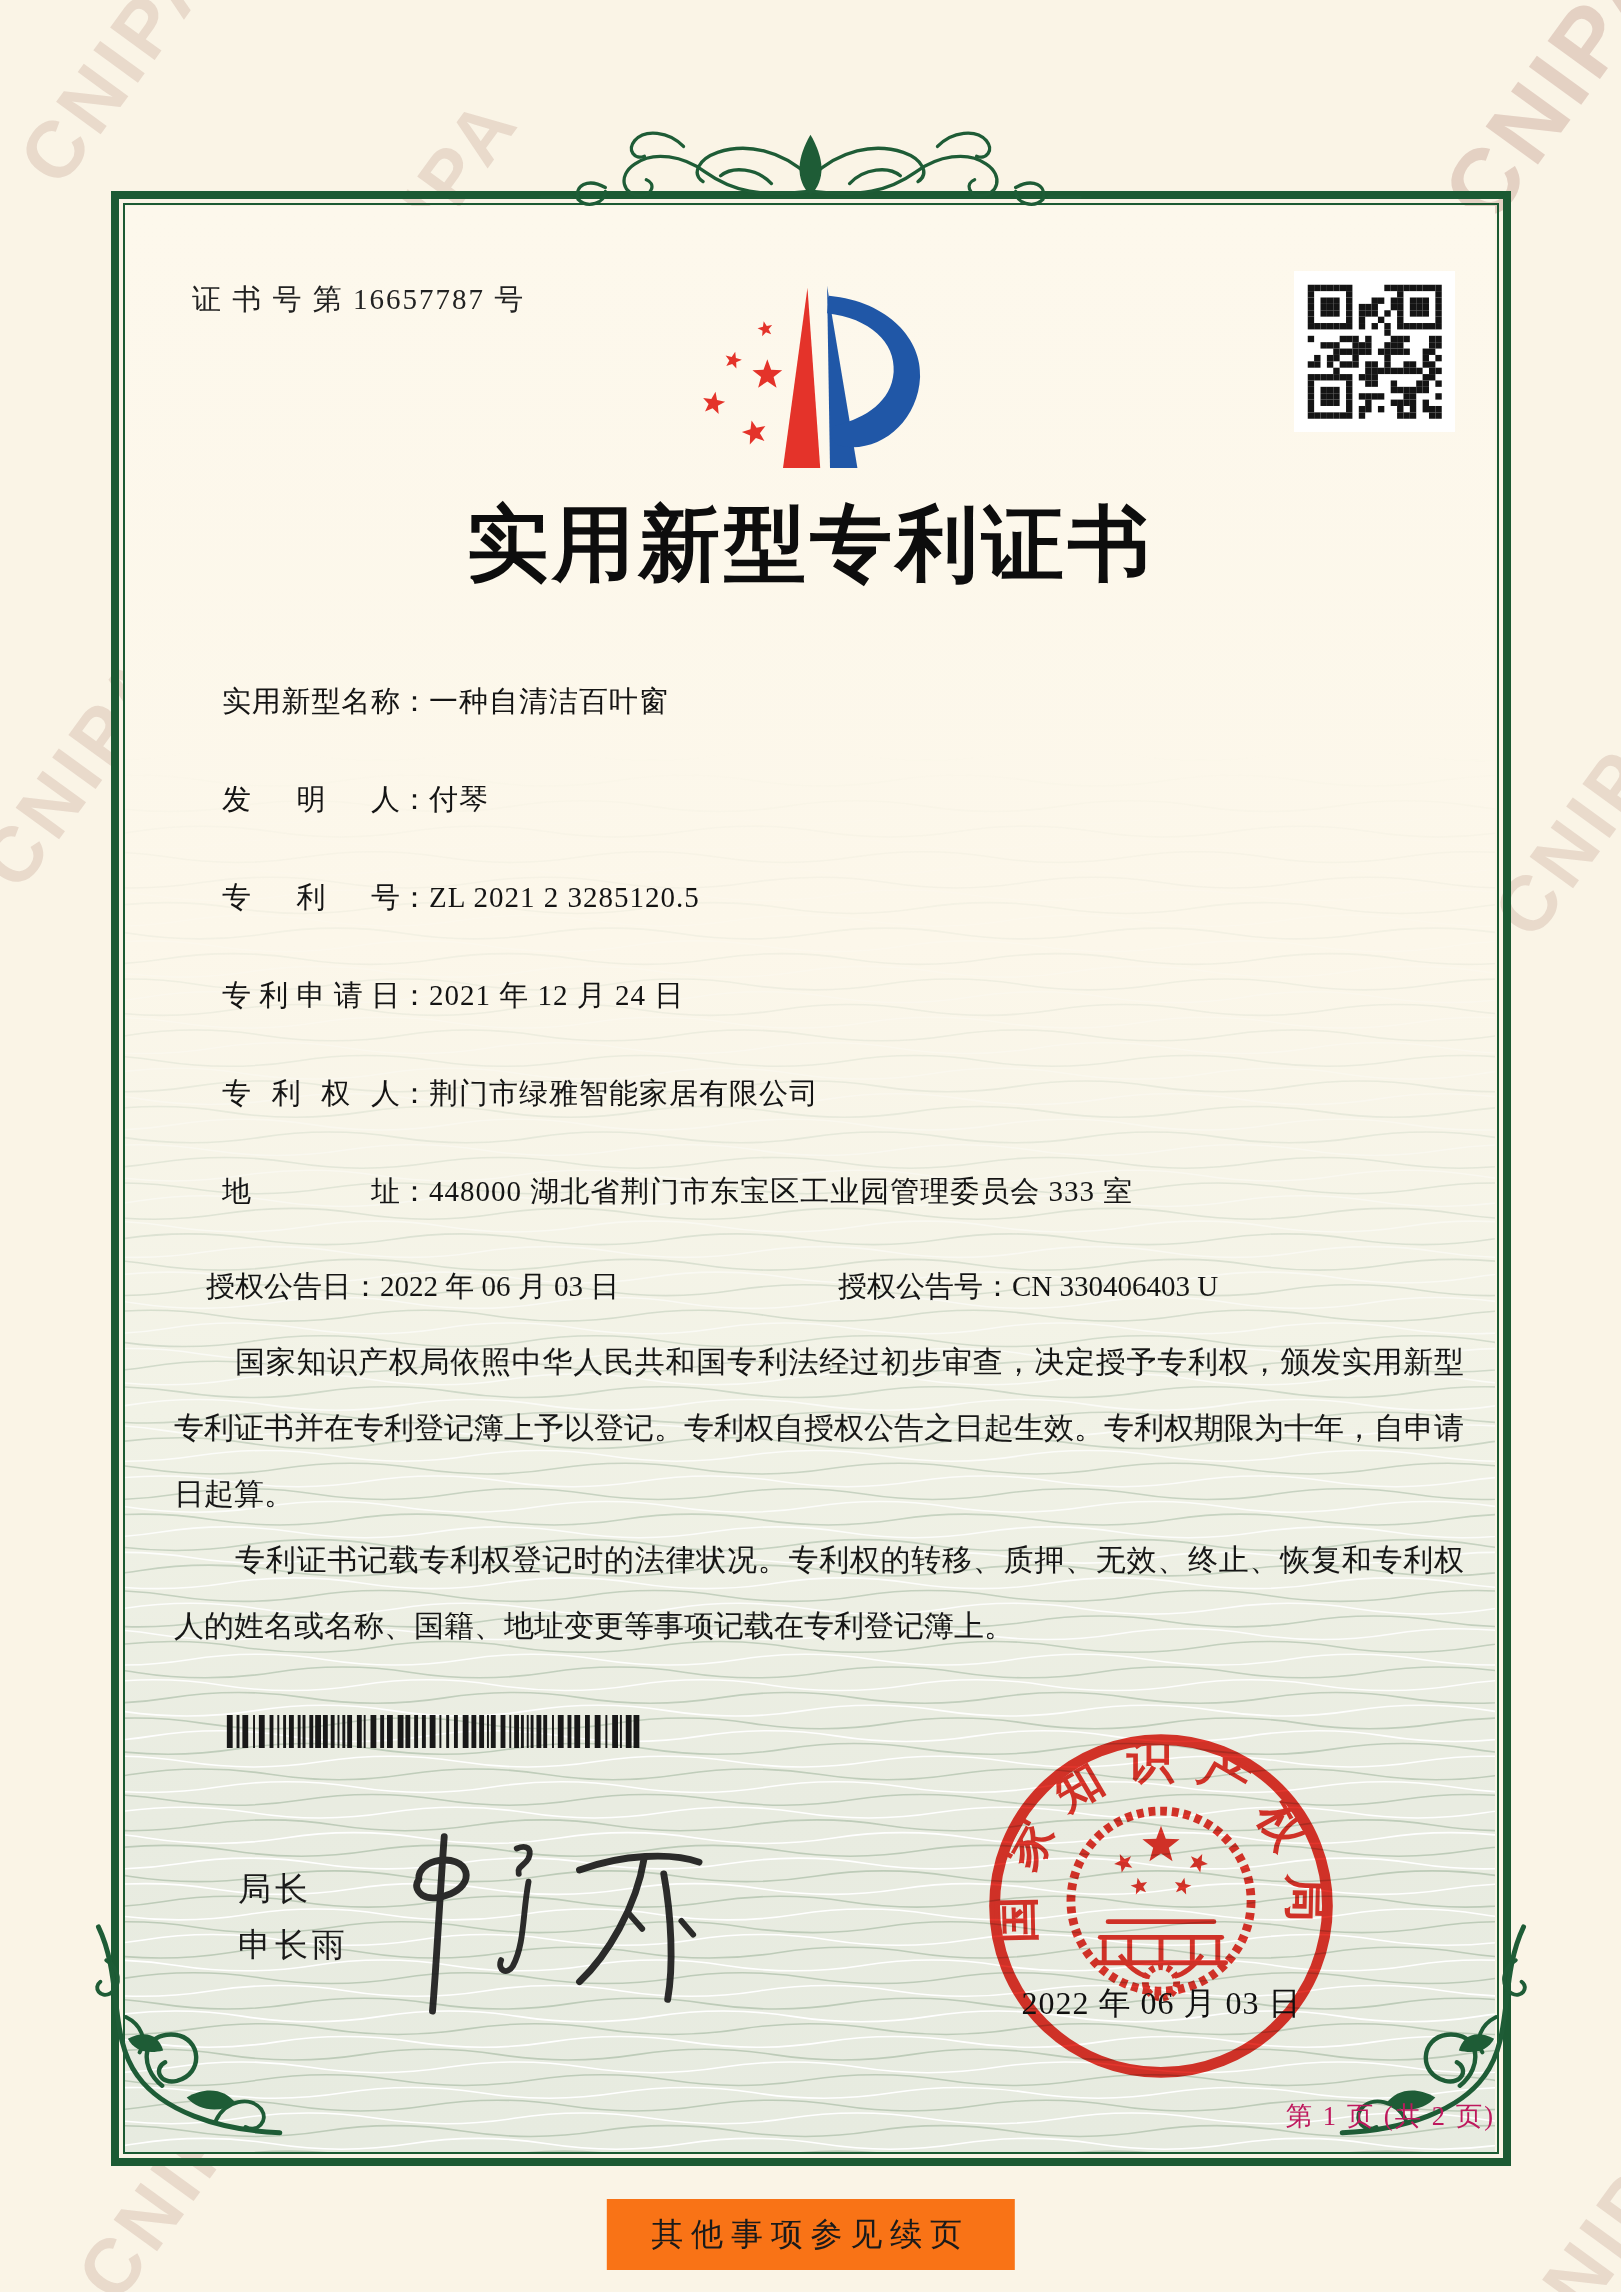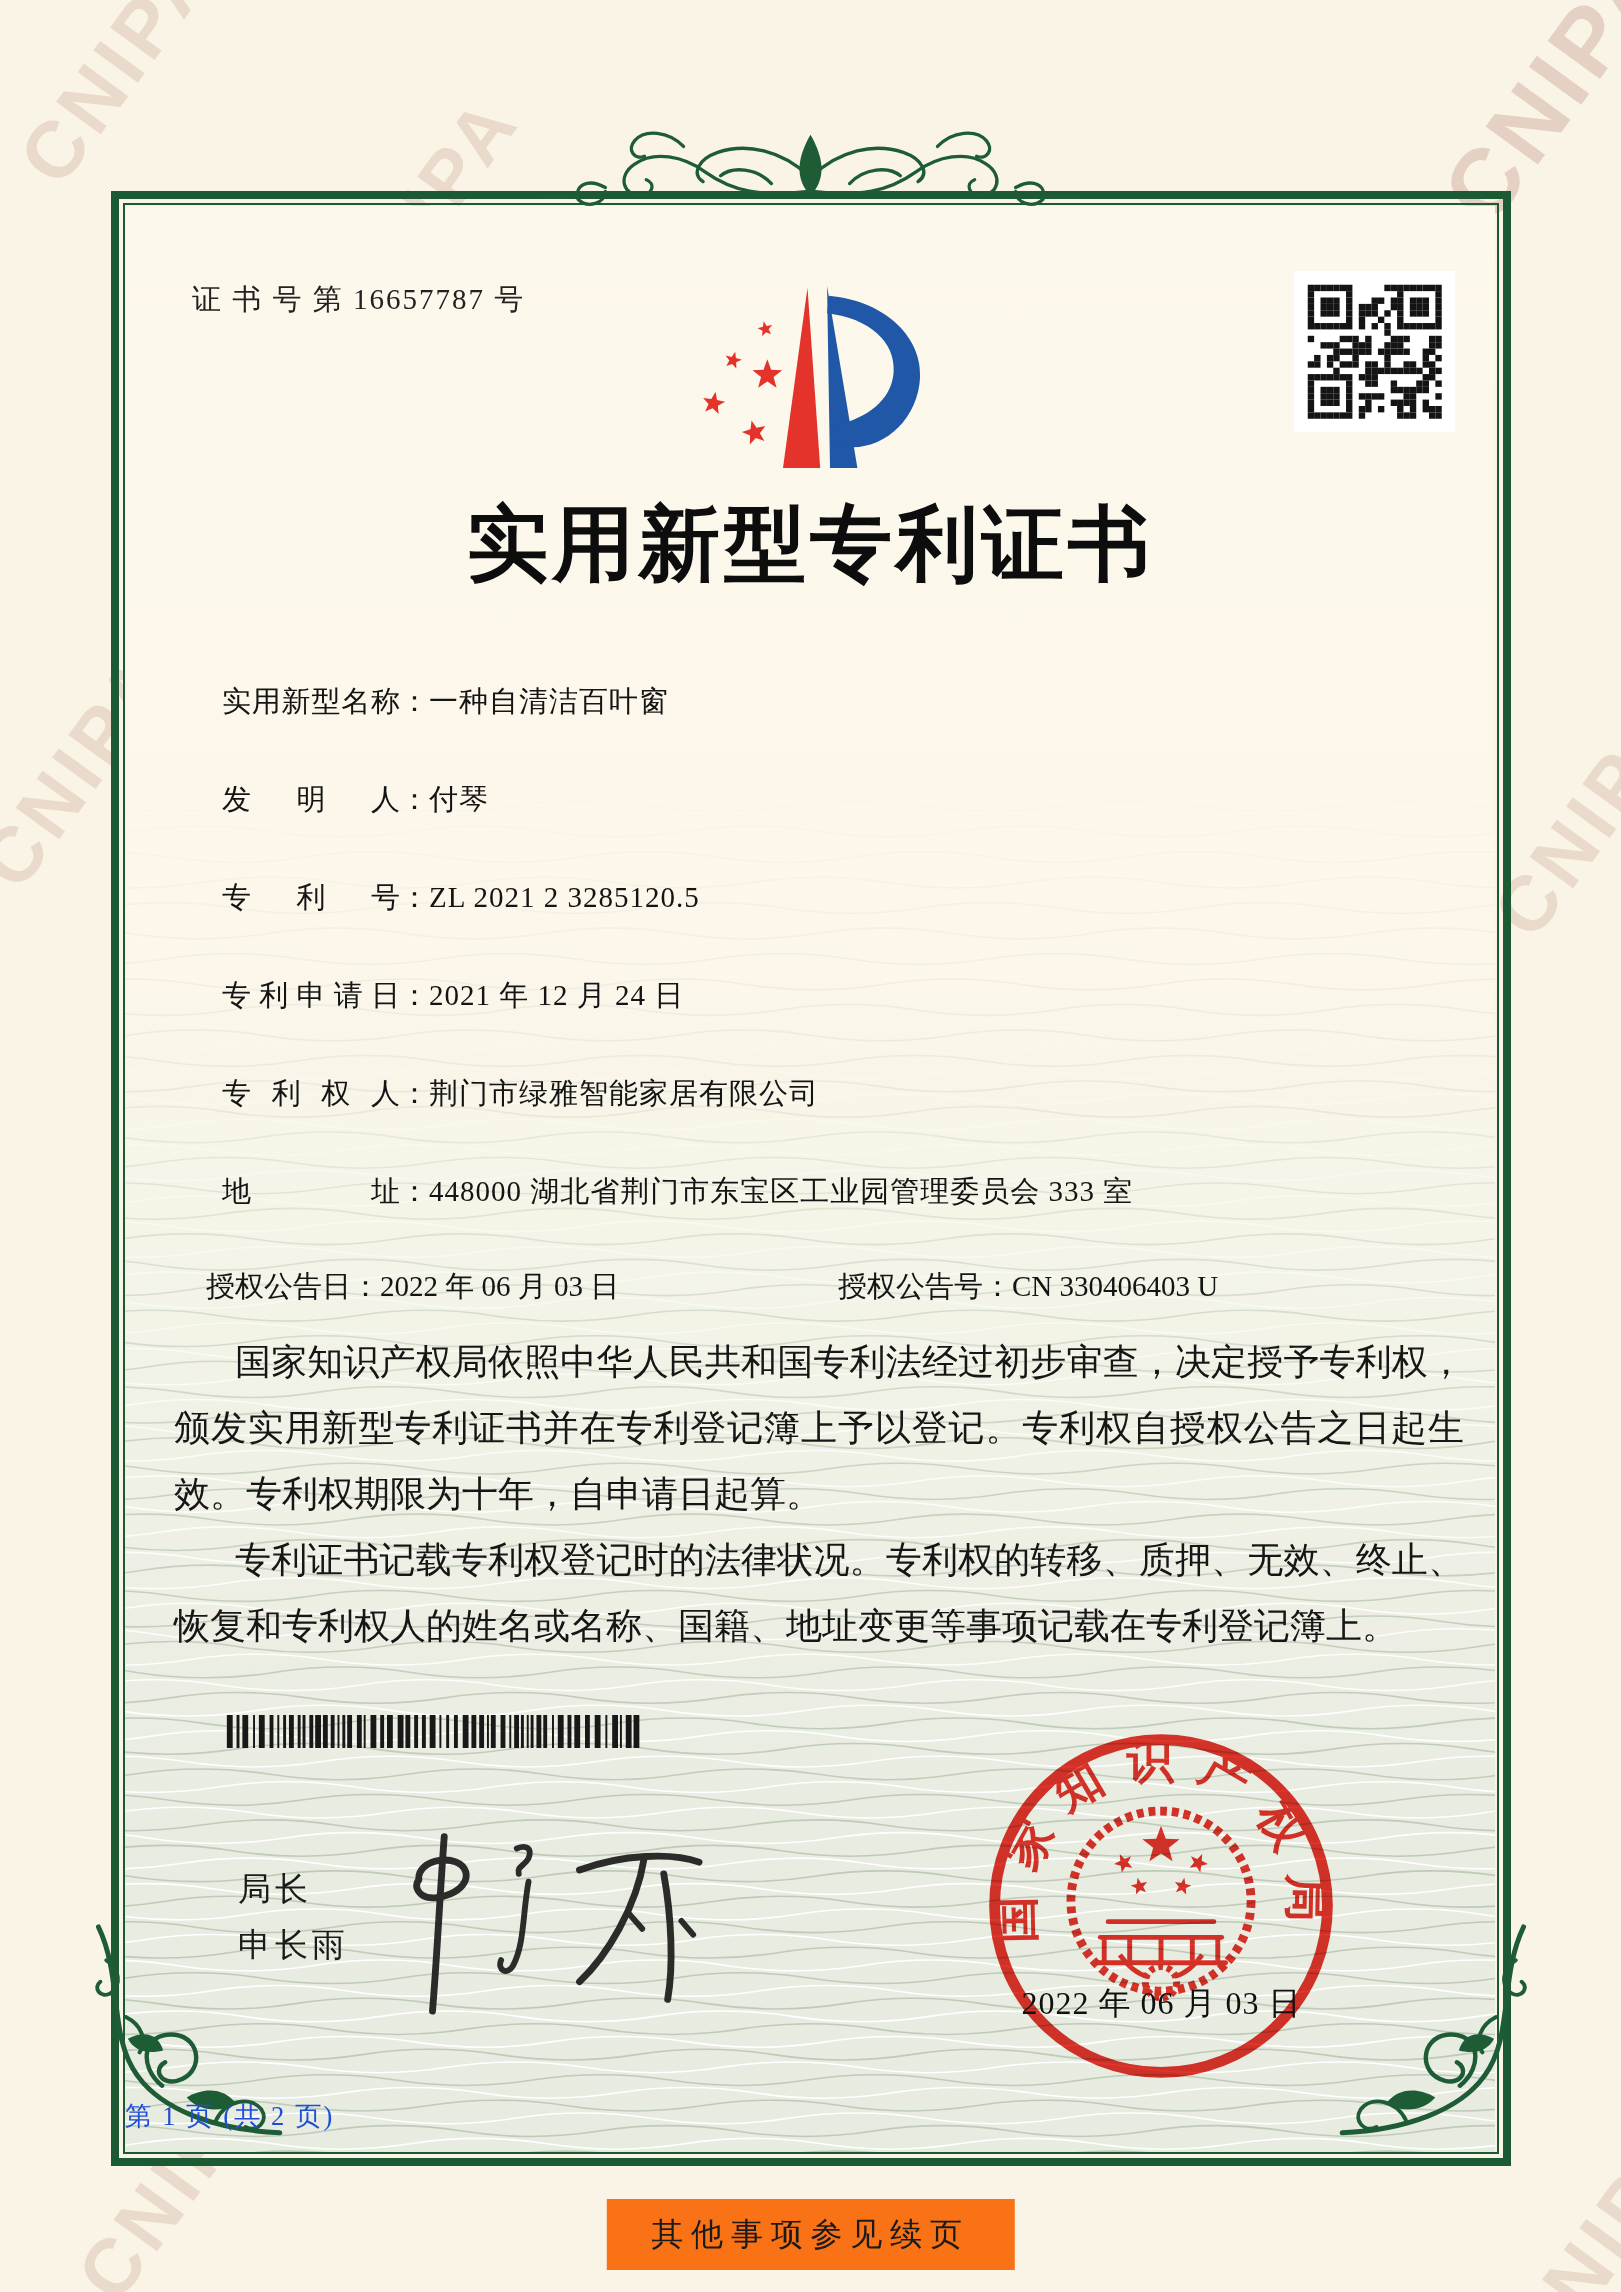--- a/index.html
+++ b/index.html
@@ -80,21 +80,21 @@
   .row-appdate{top:976px;}
   .row-holder{top:1074px;}
   .row-address{top:1172px;}
   .row-grant{position:absolute;top:1267px;left:0;width:1621px;font-size:29px;color:#141414;z-index:4;white-space:nowrap;}
   .grant-date{position:absolute;left:206px;}
   .grant-no{position:absolute;left:838px;}
 
   
   .body-text{
     position:absolute;left:174px;top:1329px;width:1290px;z-index:4;
-    font-size:36px;line-height:66px;color:#161616;text-align:justify;
+    font-size:30px;line-height:66px;color:#161616;text-align:justify;
   }
   .body-text p{margin:0;text-indent:61px;}
 
   
   .barcode{position:absolute;left:225px;top:1715px;z-index:4;}
   .signer-title,.signer-name{
     position:absolute;left:238px;z-index:4;
     font-family:"Liberation Sans","DejaVu Sans",sans-serif;
     font-size:33px;color:#1a1a1a;letter-spacing:3.9px;font-weight:500;
   }
@@ -104,22 +104,22 @@
 
   
   .seal{position:absolute;left:975px;top:1720px;z-index:5;mix-blend-mode:multiply;opacity:.93;}
   .seal-date{
     position:absolute;left:995px;top:1982px;width:333px;text-align:center;
     font-size:32px;color:#101010;letter-spacing:1px;z-index:6;white-space:nowrap;
   }
 
   
   .page-info{
-    position:absolute;left:125px;top:2098px;width:1370px;text-align:left;
-    font-size:26.5px;color:#1d4ed8;z-index:4;letter-spacing:2px;
+    position:absolute;left:125px;top:2098px;width:1370px;text-align:right;
+    font-size:26.5px;color:#be185d;z-index:4;letter-spacing:2px;
   }
   .continuation{
     position:absolute;left:50%;top:2199px;transform:translateX(-50%);
     background:#f97316;padding:13.7px 45px;font-size:32px;color:#1a1a1a;
     letter-spacing:7.8px;z-index:4;white-space:nowrap;
   }
 
   
   .orn-top{position:absolute;left:536px;top:82px;z-index:3;}
   .orn-bl{position:absolute;left:69px;top:1919px;z-index:3;}

